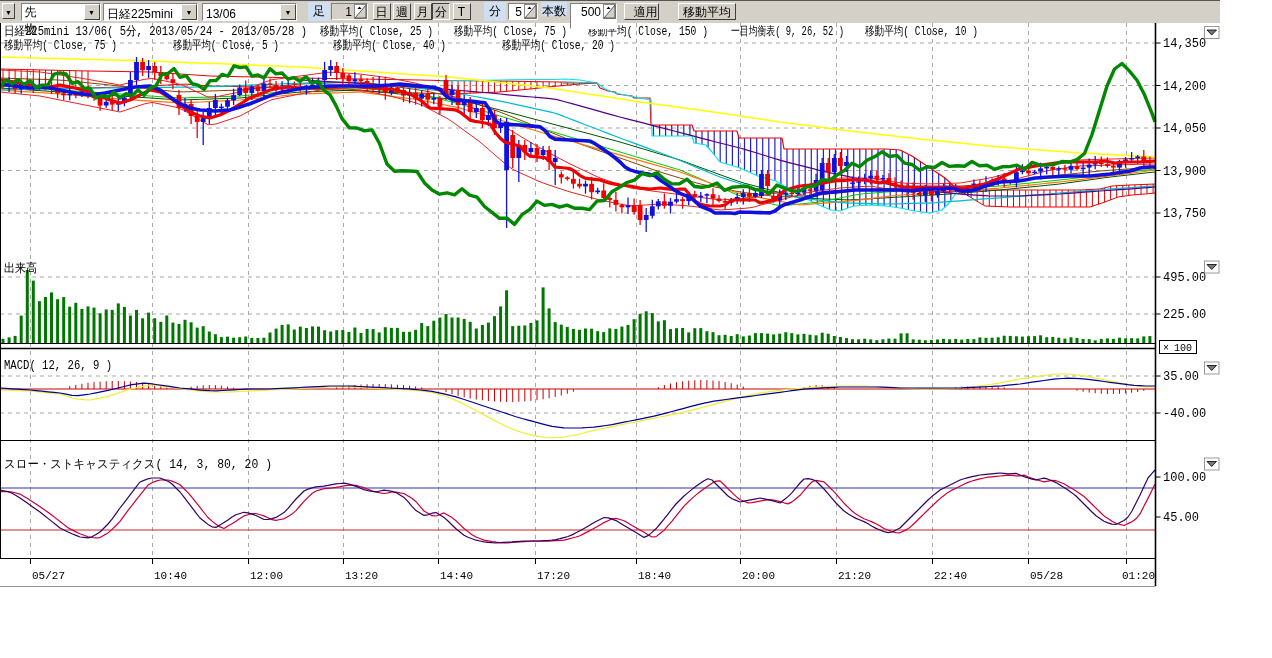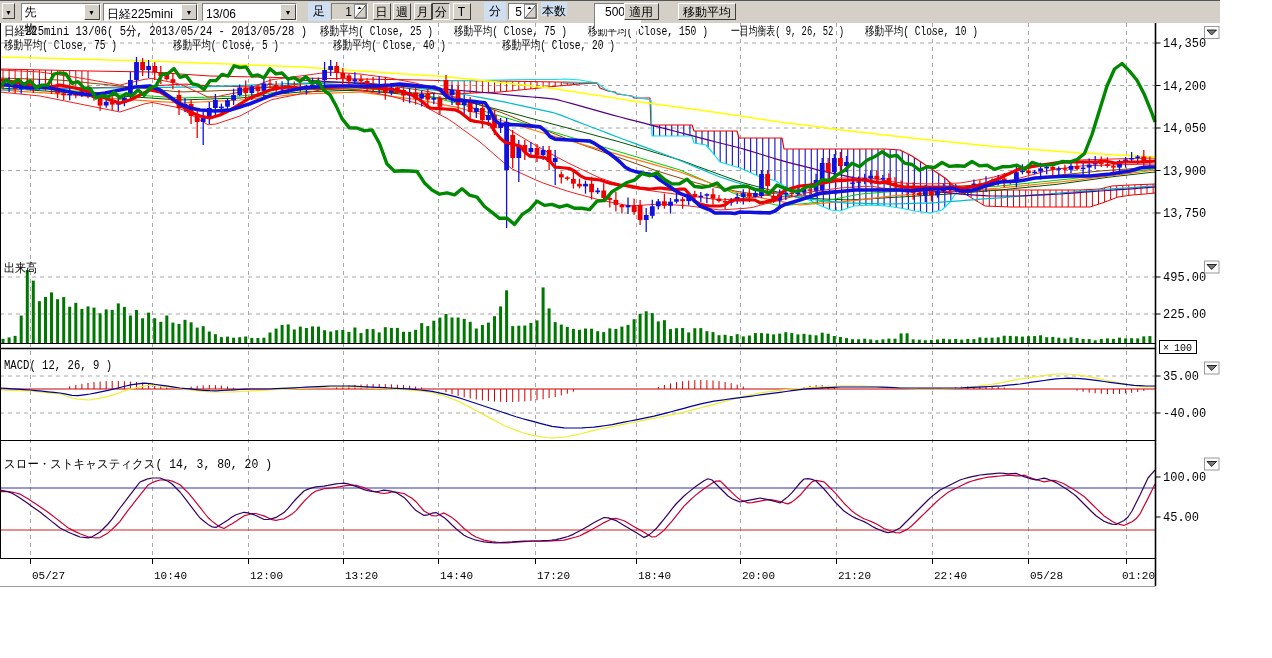--- a/index.html
+++ b/index.html
@@ -972,22 +972,22 @@
     <div style="position:absolute;left:484px;top:2px;width:22px;height:19px;background:#cfdef0;text-align:center;line-height:19px;font-size:12px;">分</div>
     <div style="position:absolute;left:508px;top:2.5px;width:30px;height:17px;background:#fff;border:1px solid;border-color:#808080 #fff #fff #808080;">
       <span style="position:absolute;right:15px;top:1px;font-size:12px;">5</span>
       <svg width="13" height="15" style="position:absolute;right:0;top:0">
         <rect x="0.5" y="0.5" width="12" height="14" fill="#fff" stroke="#888"></rect>
         <path d="M1 14 L12 14 L12 1 Z" fill="#d4d0c8" stroke="#555" stroke-width="1"></path>
         <path d="M3.5 5 L7.5 5 L5.5 2.5 Z" fill="#000"></path>
       </svg>
     </div>
     <div style="position:absolute;left:541px;top:2px;width:26px;height:14px;background:#cfdef0;text-align:center;line-height:19px;font-size:12px;">本数</div>
-    <div style="position:absolute;left:570px;top:2.5px;width:47px;height:26px;background:#fff;border:1px solid;border-color:#808080 #fff #fff #808080;margin-left:24px;">
+    <div style="position:absolute;left:570px;top:2.5px;width:47px;height:26px;background:#fff;border:1px solid;border-color:#808080 #fff #fff #808080;">
       <span style="position:absolute;right:15px;top:1px;font-size:12px;">500</span>
       <svg width="13" height="15" style="position:absolute;right:0;top:0">
         <rect x="0.5" y="0.5" width="12" height="14" fill="#fff" stroke="#888"></rect>
         <path d="M1 14 L12 14 L12 1 Z" fill="#d4d0c8" stroke="#555" stroke-width="1"></path>
         <path d="M3.5 5 L7.5 5 L5.5 2.5 Z" fill="#000"></path>
       </svg>
     </div>
-    <div style="position:absolute;left:623.5px;top:2.5px;width:35px;height:17px;background:#d4d0c8;border:1px solid;border-color:#fff #404040 #404040 #fff;text-align:center;line-height:16px;font-size:12px;">適用</div>
+    <div style="position:absolute;left:623.5px;top:2.5px;width:35px;height:17px;background:#d4d0c8;border:1px solid;border-color:#fff #404040 #404040 #fff;text-align:right;line-height:16px;font-size:12px;">適用</div>
     <div style="position:absolute;left:678px;top:2.5px;width:58px;height:17px;background:#d4d0c8;border:1px solid;border-color:#fff #404040 #404040 #fff;text-align:center;line-height:16px;font-size:12px;">移動平均</div>
 </div>
 </body></html>

